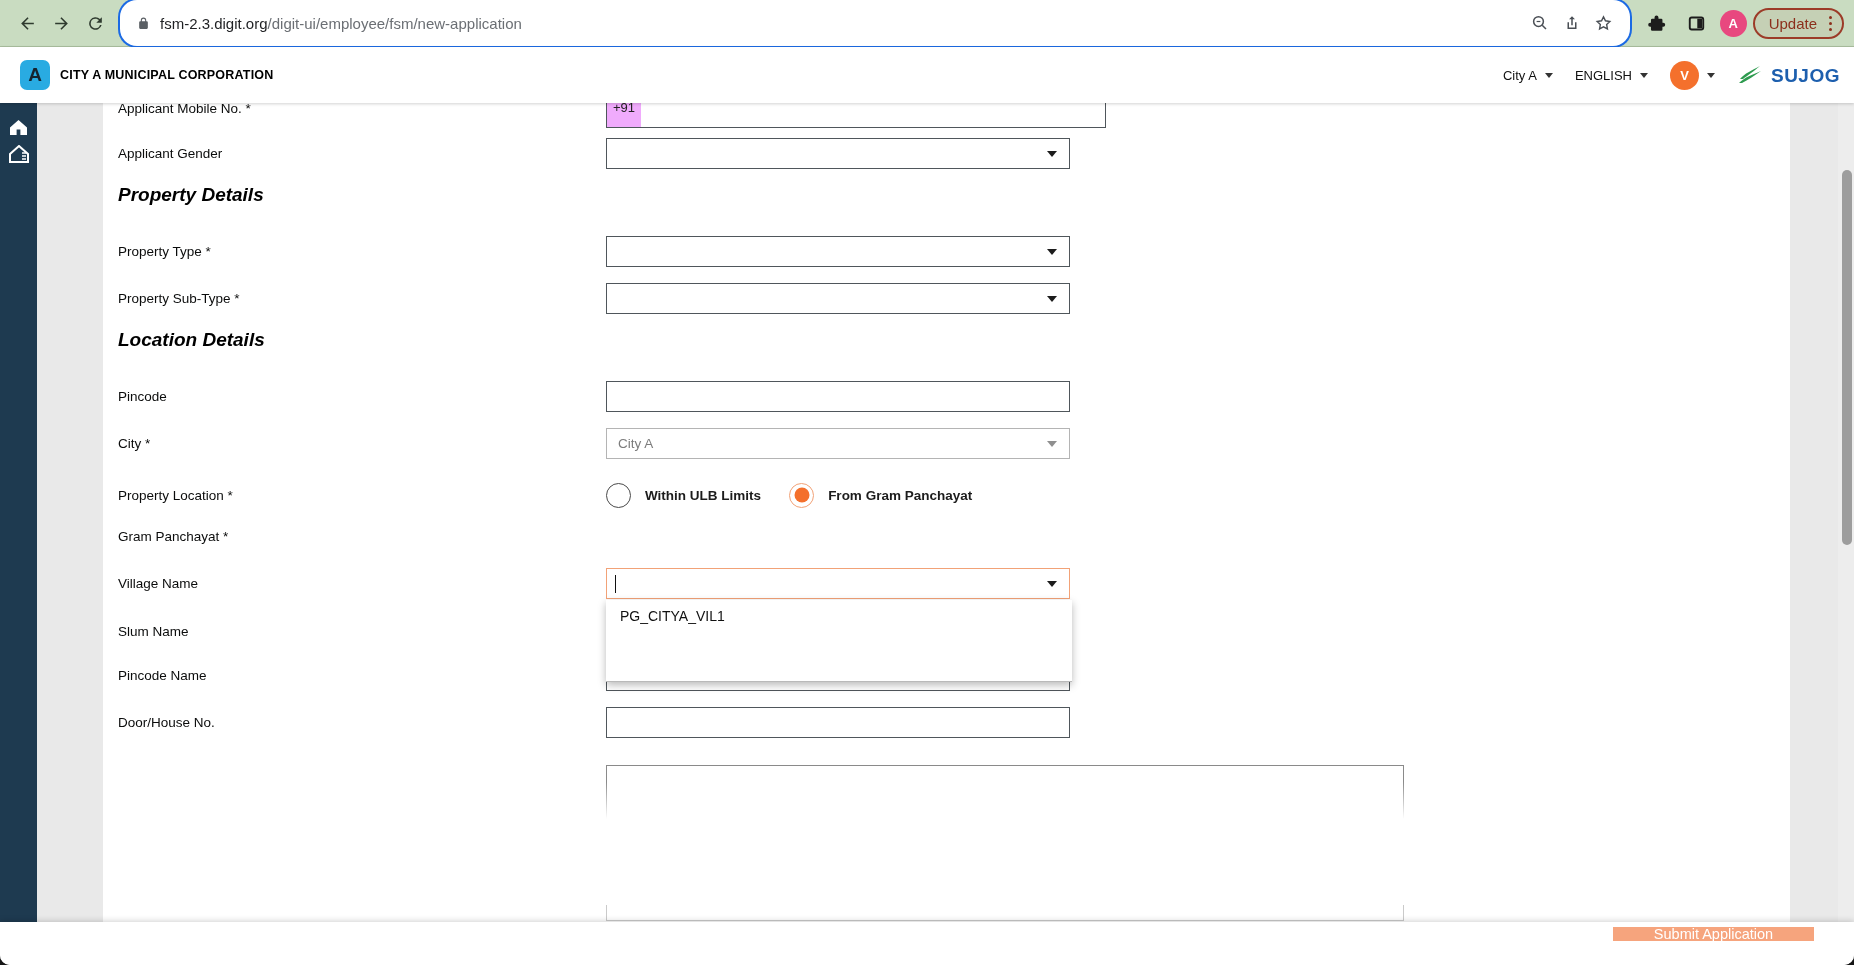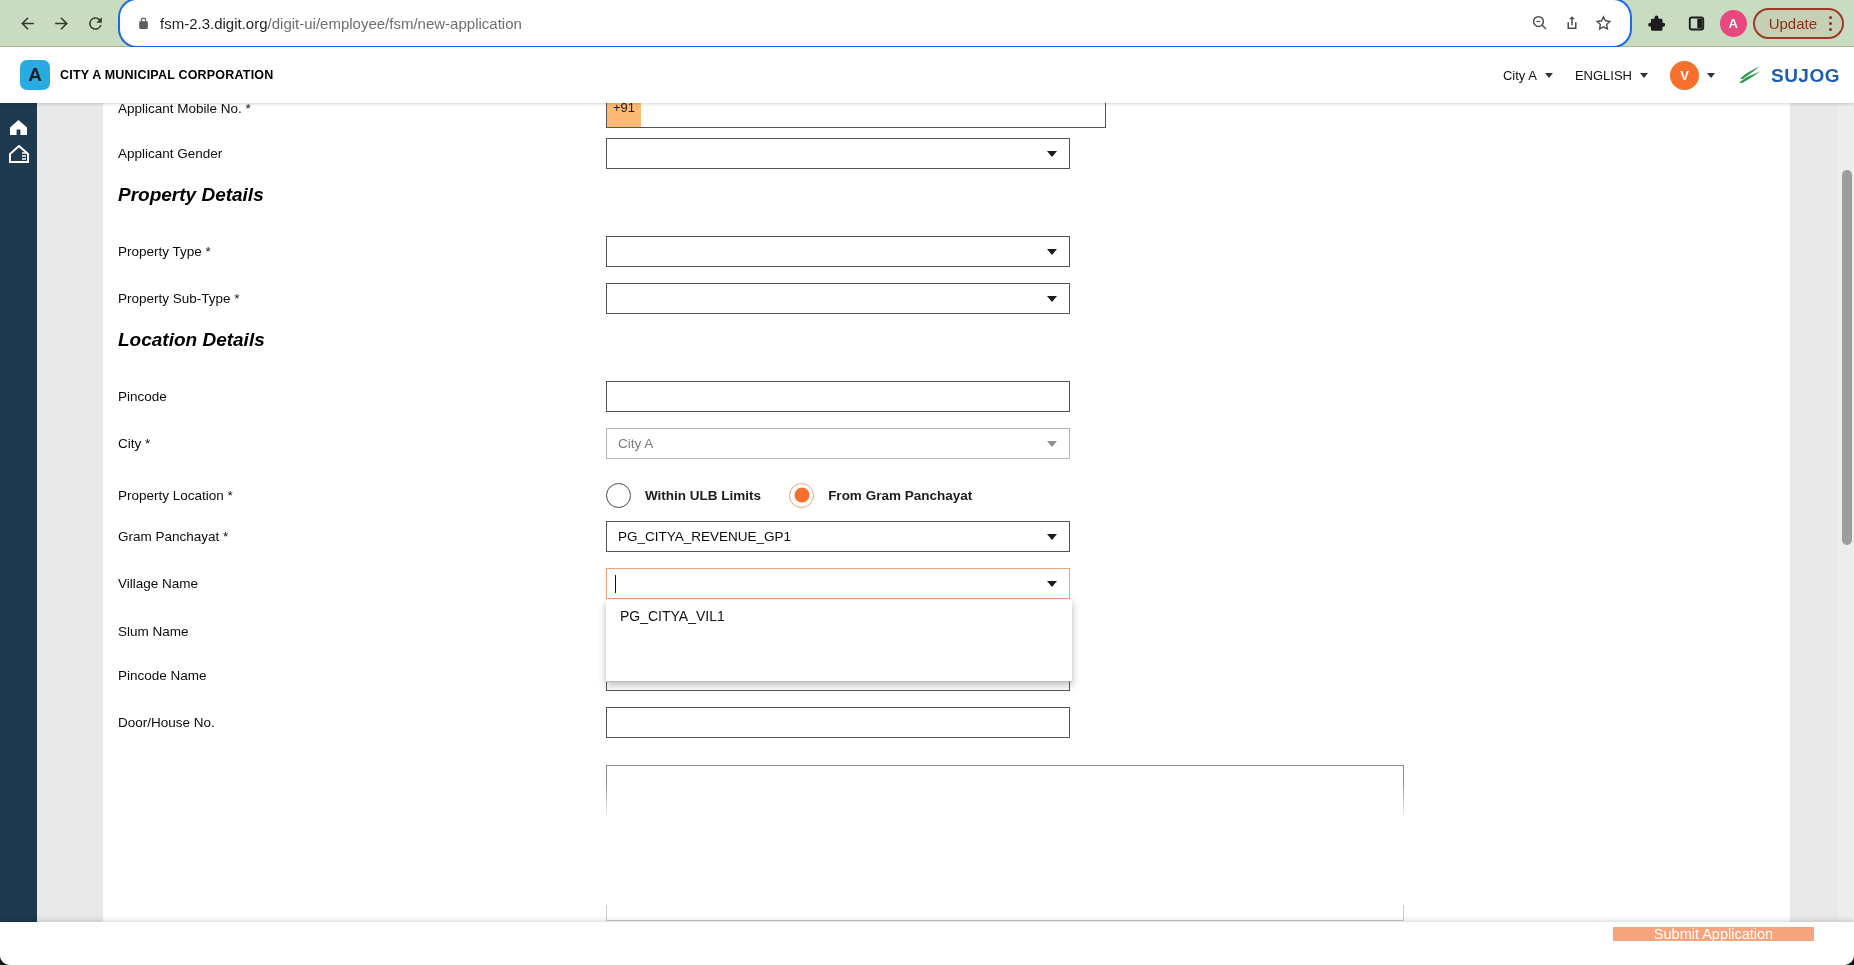--- a/index.html
+++ b/index.html
@@ -62,21 +62,21 @@
   .fbox .car{position:absolute;right:12px;top:12px;width:0;height:0;
              border-left:5px solid transparent;border-right:5px solid transparent;
              border-top:6px solid #1c1c1c;}
   .fbox.disabled{border-color:#b4b4b4;background:#fff;}
   .fbox.disabled .car{border-top-color:#8f8f8f;}
   .fval{position:absolute;left:11px;top:7px;font-size:13.5px;color:#0b0c0c;white-space:nowrap;}
   .fval.dim{color:#7c7c7c;}
   .fbox.focus{border:1.5px solid #f2a277;}
   .text-caret{position:absolute;left:8px;top:6px;width:1px;height:18px;background:#111;}
 
-  .prefix{position:absolute;left:606px;top:86px;width:36px;height:42px;background:#fdba74;
+  .prefix{position:absolute;left:606px;top:86px;width:36px;height:42px;background:#f0abfc;
           border:1px solid #4f565b;z-index:5;font-size:13px;color:#222;display:flex;
           align-items:center;justify-content:center;}
   .mobile-input{position:absolute;left:641px;top:86px;width:465px;height:42px;background:#fff;
                 border:1px solid #4f565b;border-left:none;z-index:5;}
 
   
   .radio-row{position:absolute;left:606px;top:481px;height:28px;display:flex;align-items:center;
              gap:14px;z-index:5;}
   .radio{width:25px;height:25px;border-radius:50%;border:1.5px solid #4a4a4a;background:#fff;
          flex:0 0 auto;cursor:pointer;position:relative;}
@@ -256,24 +256,20 @@
 
   <div class="flabel" style="top:488px;">Property Location *</div>
   <div class="radio-row">
     <span class="radio"></span>
     <span class="radio-lab">Within ULB Limits</span>
     <span class="radio on"></span>
     <span class="radio-lab">From Gram Panchayat</span>
   </div>
 
   <div class="flabel" style="top:529px;">Gram Panchayat *</div>
-  <div class="fbox sel" style="top:521px;">
-    <span class="fval">PG_CITYA_REVENUE_GP1</span>
-    <span class="car"></span>
-  </div>
 
   <div class="flabel" style="top:576px;">Village Name</div>
   <div class="fbox sel focus" style="top:568px;">
     <span class="text-caret"></span>
     <span class="car"></span>
   </div>
   <div class="menu">
     <div class="menu-opt" style="top:1px;">PG_CITYA_VIL1</div>
   </div>
 

